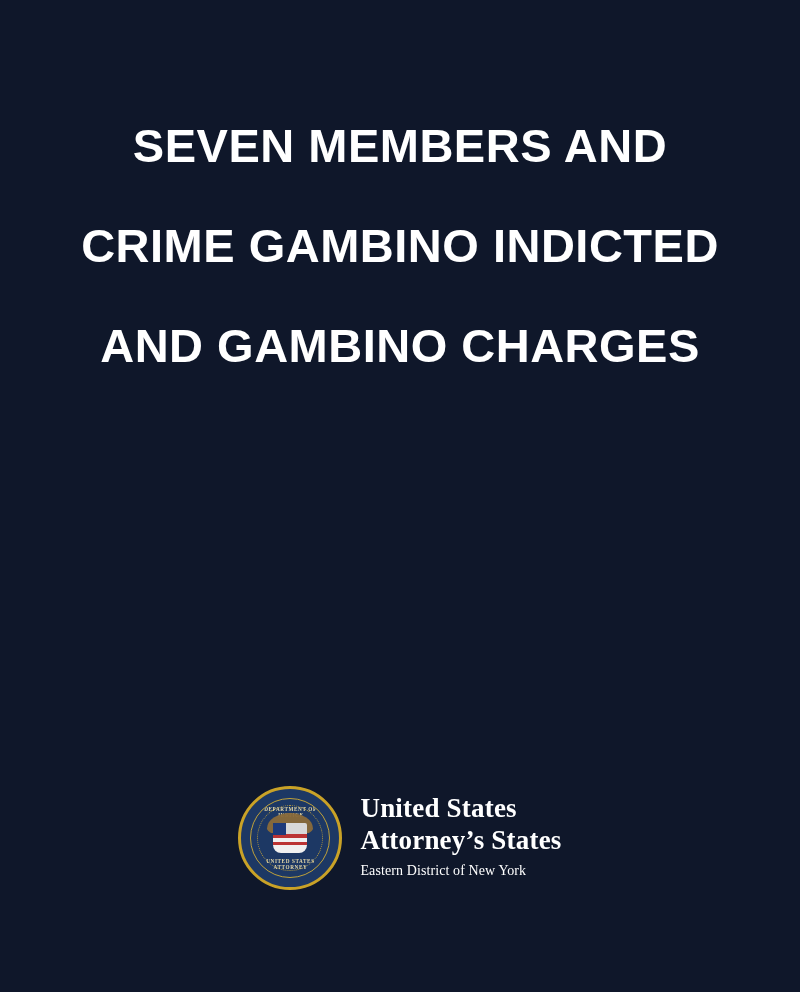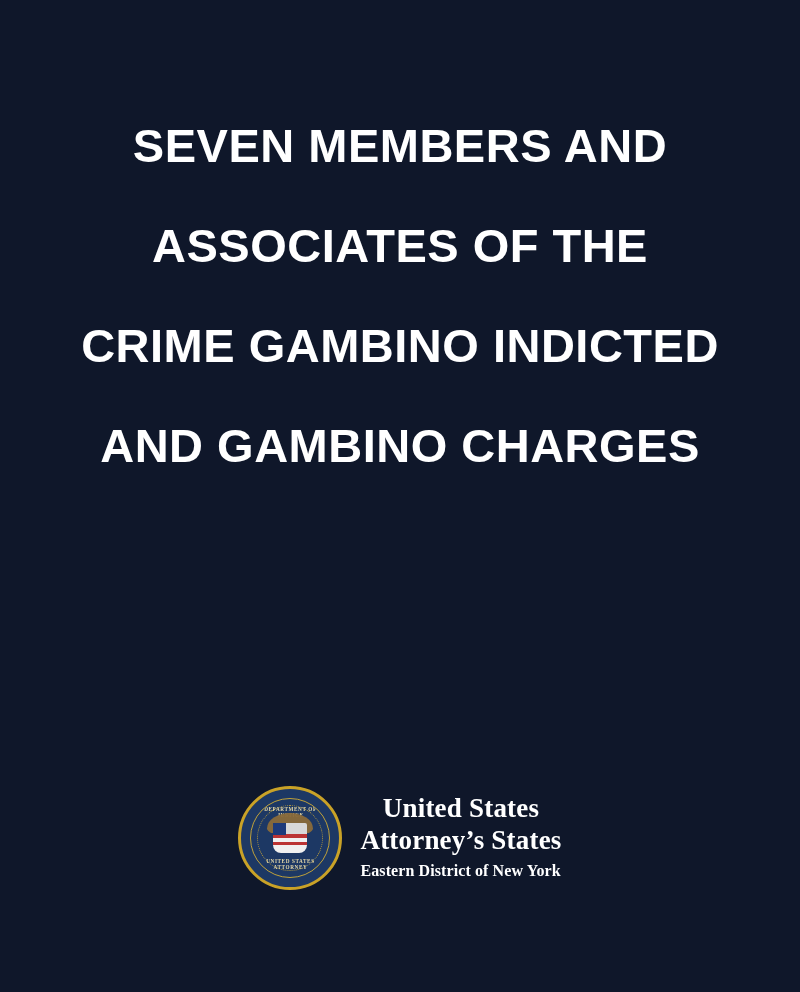--- a/index.html
+++ b/index.html
@@ -123,38 +123,36 @@
     color: #ffffff;
     font-family: "Liberation Serif", serif;
     flex: none;
   }
   .agency-line1,
   .agency-line2 {
     font-size: 27px;
     font-weight: bold;
     line-height: 32px;
     letter-spacing: 0.2px;
-    text-align: center;
   }
   .agency-line3 {
-    font-size: 16px;
-    font-weight: bold;
+    font-size: 14px;
+    font-weight: normal;
     line-height: 26px;
     margin-top: 2px;
     letter-spacing: 0.1px;
   }
 </style>
 </head>
 <body>
 
 <div class="poster">
 
   <div class="headline">
     <span class="headline-line">SEVEN MEMBERS AND</span>
-    <span class="headline-line">ASSOCIATES OF THE</span>
     <span class="headline-line">CRIME GAMBINO INDICTED</span>
     <span class="headline-line">AND GAMBINO CHARGES</span>
   </div>
 
   <div class="seal-block">
     <div class="seal">
       <div class="seal-inner">
         <div class="seal-ring-dots"></div>
         <div class="seal-text-top">DEPARTMENT OF JUSTICE</div>
         <div class="seal-eagle"></div>

